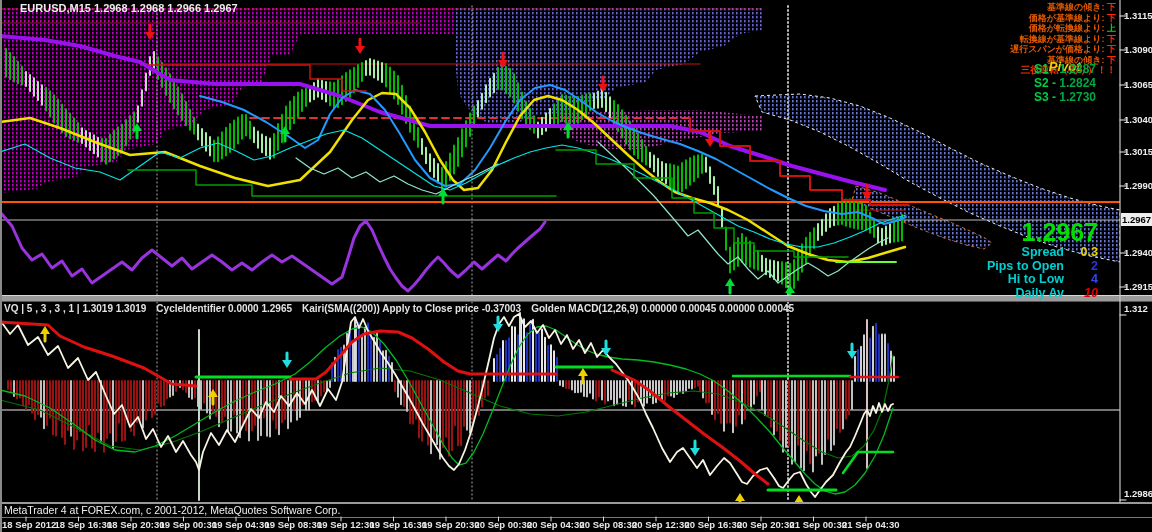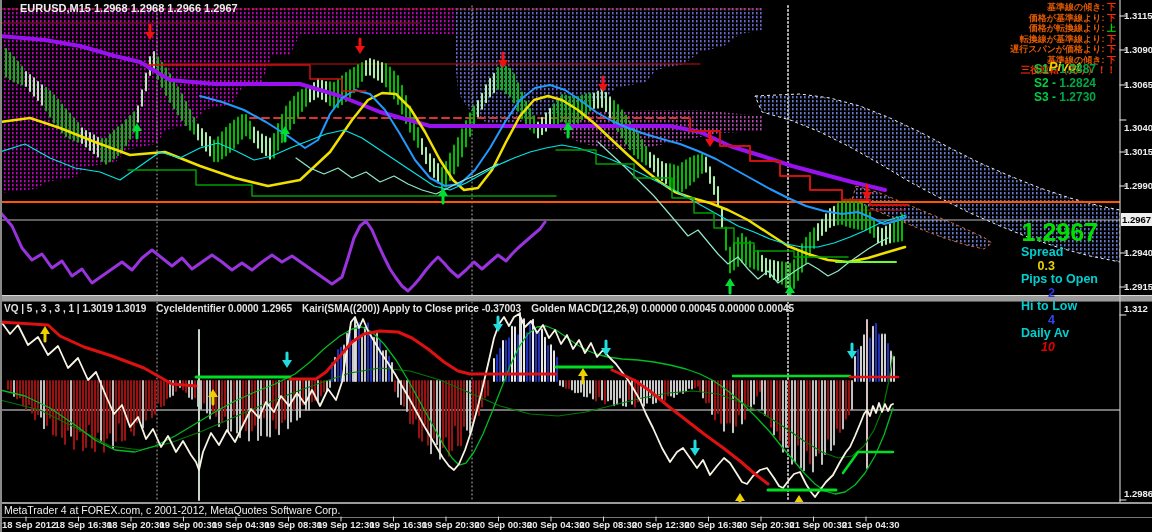--- a/index.html
+++ b/index.html
@@ -10,21 +10,21 @@
   #symbol-title{left:4px;top:2px;color:#EDEDED;font-size:11px;font-weight:bold;z-index:30;padding-left:16px;}
   #jp-box{right:36px;top:2px;z-index:30;display:flex;flex-direction:column;align-items:flex-end;line-height:10.5px;font-size:9px;font-weight:bold;}
   .jp-row .lbl{color:#E05A00;}
   #jp-signal{position:relative;margin-top:0px;}
   #jp-signal .red{color:#FF3000;font-size:9.5px;font-weight:bold;}
   #jp-signal .yel{position:absolute;left:28px;top:-3px;color:#F0D000;font-size:13px;font-weight:bold;font-style:italic;}
   #pivot-box{right:56px;top:62px;z-index:30;display:flex;flex-direction:column;align-items:flex-end;line-height:14px;font-size:12px;font-weight:bold;}
   .piv-name{color:#00CC44;} .piv-val{color:#00A844;}
   #quote-box{right:54px;top:221px;z-index:30;text-align:right;}
   #quote-price{color:#00E000;font-size:25px;font-weight:bold;line-height:22px;margin-bottom:3px;}
-  .q-row{display:flex;justify-content:flex-end;align-items:baseline;font-size:12.5px;font-weight:bold;line-height:13.5px;flex-direction:column;}
+  .q-row{display:flex;justify-content:flex-end;align-items:baseline;font-size:12.5px;font-weight:bold;line-height:13.5px;}
   .q-lbl{color:#00CFCF;} .q-val{min-width:34px;text-align:right;}
   #axis-col{position:absolute;left:1121px;top:0;width:31px;height:502px;z-index:25;}
   .ax-lbl{position:absolute;left:3px;color:#EDEDED;font-size:9.5px;font-weight:bold;}
   #price-tag{position:absolute;left:0px;width:31px;height:13px;background:#EFEFEF;color:#000;
              font-size:9.5px;font-weight:bold;text-align:center;line-height:13px;z-index:26;}
   #ind-header{left:4px;top:303px;color:#E2E2E2;font-size:10px;font-weight:bold;z-index:30;}
   #ind-header span{margin-right:10px;}
   #status-bar{left:4px;top:504px;color:#F0F0F0;font-size:10.5px;z-index:30;}
   #timeline{position:absolute;left:0;top:519px;width:926px;height:13px;z-index:30;}
   .tl-lbl{position:absolute;top:0;color:#E6E6E6;font-size:9.5px;font-weight:bold;}
@@ -750,21 +750,21 @@
         <span class="q-lbl">Daily Av</span>
         <span class="q-val" style="color: rgb(224, 0, 0); font-style: italic;">10</span>
       </div>
     </div>
 
   <div id="axis-col">
     <div id="price-tag" style="top: 213px;">1.2967</div>
   <div class="ax-lbl" style="top: 10px;">1.3115</div>
       <div class="ax-lbl" style="top: 44px;">1.3090</div>
       <div class="ax-lbl" style="top: 79px;">1.3065</div>
-      <div class="ax-lbl" style="top: 114px; margin-top: 8px;">1.3040</div>
+      <div class="ax-lbl" style="top: 114px;">1.3040</div>
       <div class="ax-lbl" style="top: 146px;">1.3015</div>
       <div class="ax-lbl" style="top: 180px;">1.2990</div>
       <div class="ax-lbl" style="top: 247px;">1.2940</div>
       <div class="ax-lbl" style="top: 281px;">1.2915</div>
       <div class="ax-lbl" style="top: 303px;">1.312</div>
       <div class="ax-lbl" style="top: 488px;">1.2986</div>
     </div>
 
   <div class="ovl" id="ind-header"><span>VQ | 5 , 3 , 3 , 1 | 1.3019 1.3019</span><span>CycleIdentifier 0.0000 1.2965</span><span>Kairi(SMA((200)) Apply to Close price -0.37003</span><span>Golden MACD(12,26,9) 0.00000 0.00045 0.00000 0.00045</span></div>
 

